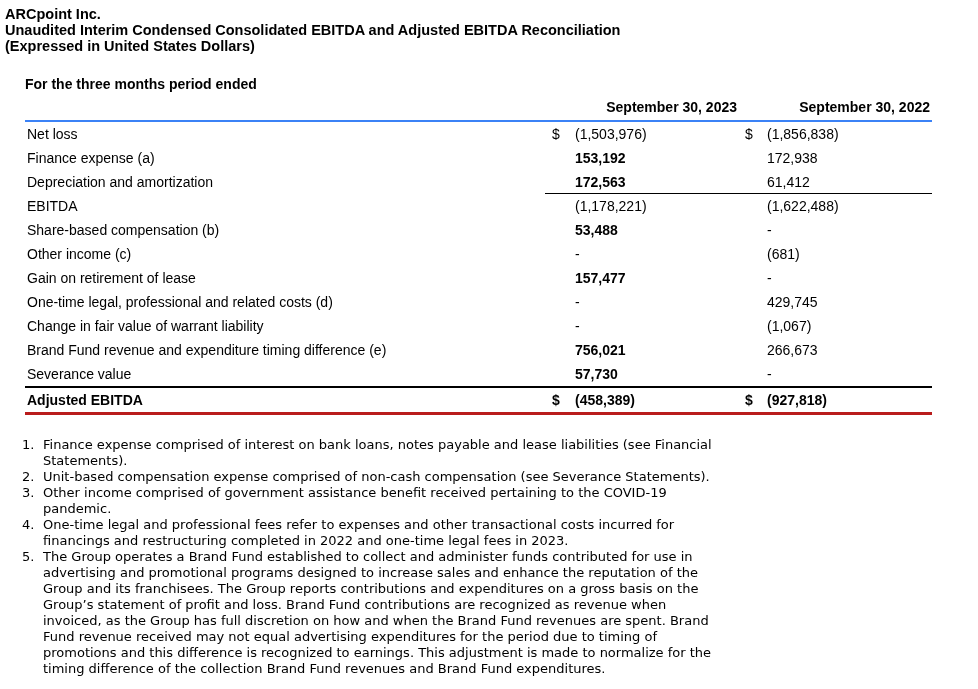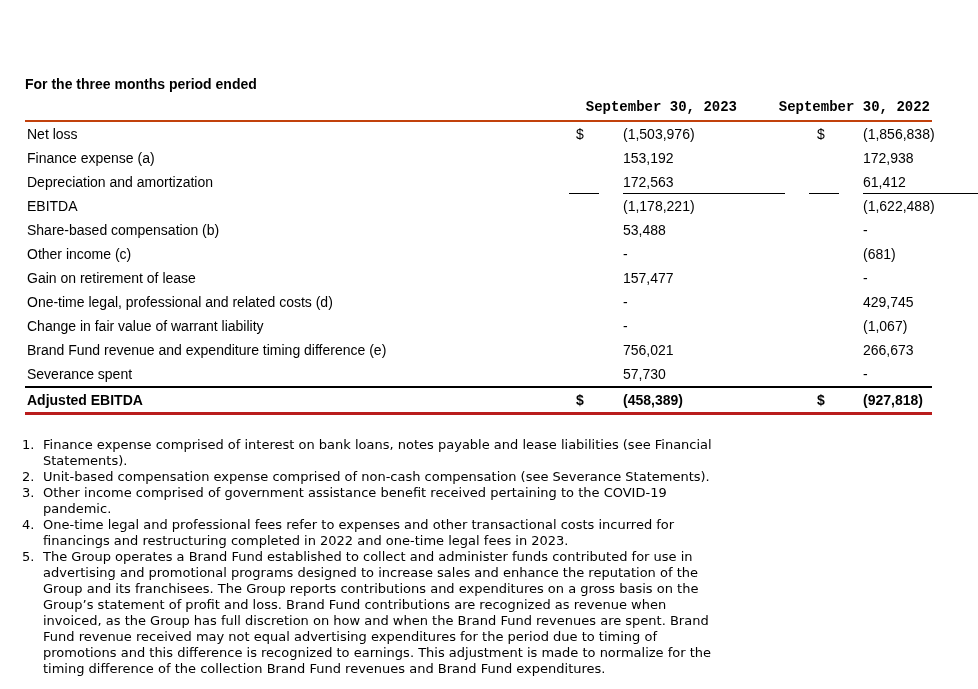--- a/index.html
+++ b/index.html
@@ -36,43 +36,41 @@
     height: 20px;
     line-height: 20px;
     font-weight: bold;
     padding-right: 2px;
   }
   .thead {
     display: grid;
     grid-template-columns: 520px 192px 195px;
     height: 26px;
     line-height: 26px;
-    border-bottom: 2px solid #c2410c;
-    font-weight: bold;
-    font-family: Liberation Mono, monospace;
+    border-bottom: 2px solid #3b82f6;
+    font-weight: bold;
   }
   .date { text-align: right; }
   .d2 { padding-right: 2px; }
 
   .trow {
     display: grid;
     grid-template-columns: 520px 30px 162px 30px 165px;
     height: 24px;
     line-height: 24px;
-    gap: 24px;
   }
   .cell { overflow: hidden; white-space: nowrap; }
   .label { padding-left: 2px; }
   .cur  { text-align: left; padding-left: 7px; }
   .cur2 { padding-left: 8px; }
   .num  { text-align: left; }
   .c2022 { padding-right: 2px; }
 
   
-  .c2023.plain { padding-right: 6px; }
+  .c2023.plain { padding-right: 6px; font-weight: bold; }
   .c2022.plain { padding-right: 7px; }
   .c2023.dash  { padding-right: 12px; }
   .c2022.dash  { padding-right: 26px; }
 
   
   .rule-nums .cur, .rule-nums .num { border-bottom: 1px solid #000; }
 
   
   .total {
     font-weight: bold;
@@ -94,20 +92,25 @@
     display: grid;
     grid-template-columns: 21px 1fr;
   }
   .fn-num { text-align: left; }
 </style>
 </head>
 <body>
 
 <div class="screen">
 
+  <div class="doc-header">
+    <div>ARCpoint Inc.</div>
+    <div>Unaudited Interim Condensed Consolidated EBITDA and Adjusted EBITDA Reconciliation</div>
+    <div>(Expressed in United States Dollars)</div>
+  </div>
 
   <div class="recon-table">
 
     <div class="period">For the three months period ended</div>
 
     <div class="thead">
       <div class="cell"></div>
       <div class="date d1">September 30, 2023</div>
       <div class="date d2">September 30, 2022</div>
     </div>
@@ -186,21 +189,21 @@
 
     <div class="trow">
       <div class="cell label">Brand Fund revenue and expenditure timing difference (e)</div>
       <div class="cell cur"></div>
       <div class="cell num c2023 plain">756,021</div>
       <div class="cell cur cur2"></div>
       <div class="cell num c2022 plain">266,673</div>
     </div>
 
     <div class="trow">
-      <div class="cell label">Severance spent</div>
+      <div class="cell label">Severance value</div>
       <div class="cell cur"></div>
       <div class="cell num c2023 plain">57,730</div>
       <div class="cell cur cur2"></div>
       <div class="cell num c2022 dash">-</div>
     </div>
 
     <div class="trow total">
       <div class="cell label">Adjusted EBITDA</div>
       <div class="cell cur">$</div>
       <div class="cell num c2023">(458,389)</div>

